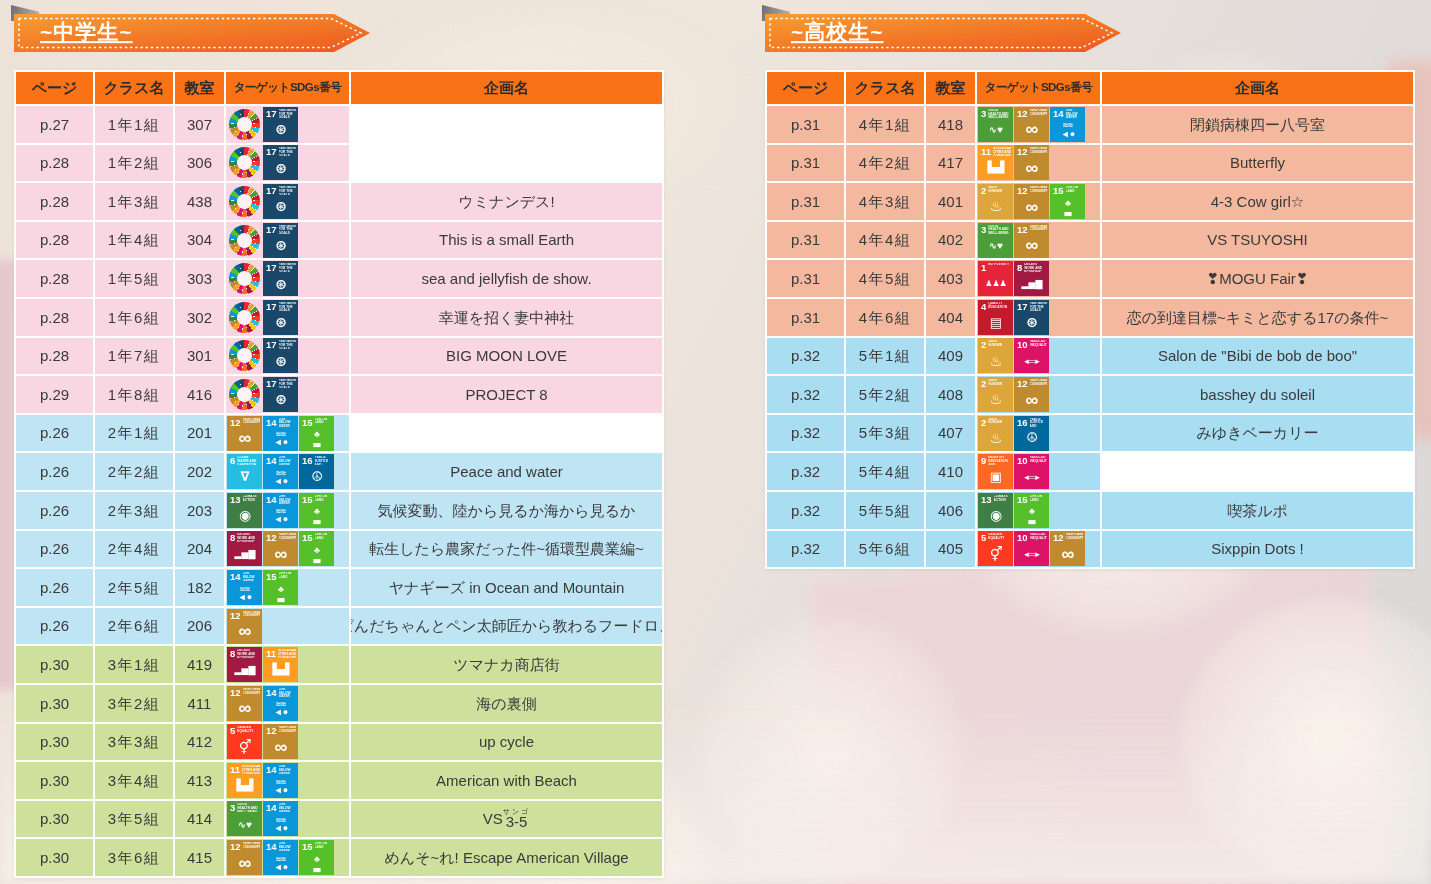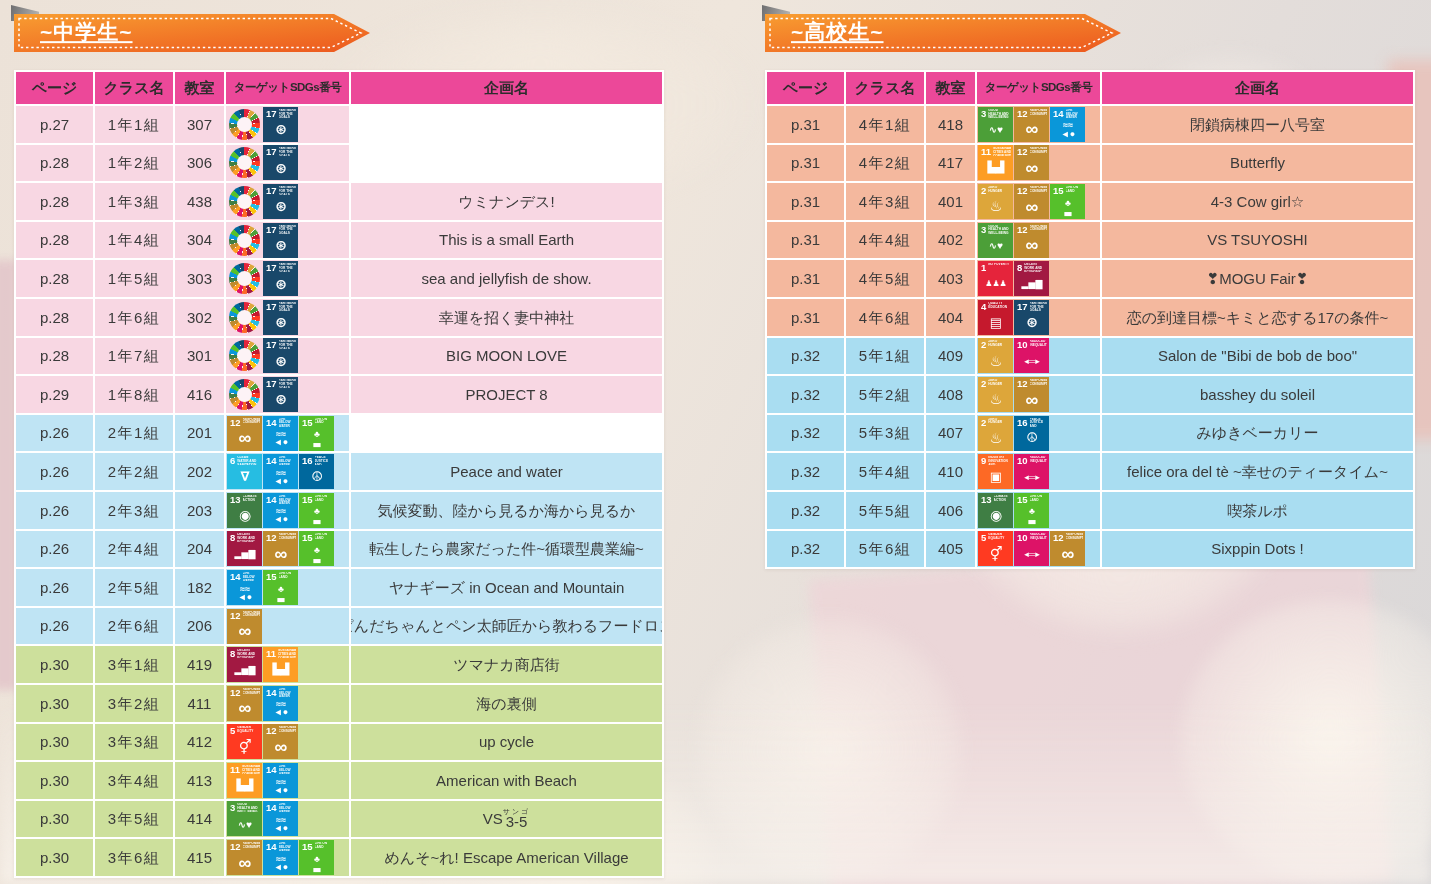--- a/index.html
+++ b/index.html
@@ -34,21 +34,21 @@
   .row > div { display:flex; align-items:center; justify-content:center;
                color:#3a3a3a; font-size:15px; line-height:1.15; overflow:hidden; }
   .hdr > div { font-weight:bold; font-size:15px; color:#2c2c2c; }
   .hdr > div.c-sdgs { font-size:11.5px; letter-spacing:-0.5px; }
   .cell-sdgs { justify-content:flex-start !important; gap:1px; padding-left:1px; }
   .cell-title { font-size:14px; white-space:nowrap; letter-spacing:0; }
   .cell-class { letter-spacing:1.5px; }
   ruby rt { font-size:7px; letter-spacing:2px; color:#3a3a3a; }
 
   
-  .t-header > div { background:#ec4899; }
+  .t-header > div { background:#f97316; }
   .t-pink   > div { background:#f8d7e3; }
   .t-blue2  > div { background:#bfe4f4; }
   .t-green3 > div { background:#cde09c; }
   .t-salmon > div { background:#f4b89e; }
   .t-blue5  > div { background:#a9ddf1; }
 
   
   .sdg-tile { width:35px; height:35px; flex:0 0 35px; display:flex; flex-direction:column;
               padding:2px 2px 1px 3px; color:#fff; overflow:hidden; }
   .sdg-head { display:flex; gap:2px; align-items:flex-start; }
@@ -804,21 +804,20 @@
               <div class="sdg-glyph" style="font-size: 13px;">▣</div>
             </div>
             <div class="sdg-tile" style="background: rgb(221, 19, 103);">
               <div class="sdg-head">
                 <span class="sdg-num">10</span>
                 <span class="sdg-label">Reduced Inequalities</span>
               </div>
               <div class="sdg-glyph" style="font-size: 9px;">◂═▸</div>
             </div>
           </div>
-          <div class="cell-title">felice ora del tè ~幸せのティータイム~</div>
         </div>
         <div class="row t-blue5">
           <div class="cell-page">p.32</div>
           <div class="cell-class">5年5組</div>
           <div class="cell-room">406</div>
           <div class="cell-sdgs">
             <div class="sdg-tile" style="background: rgb(63, 126, 68);">
               <div class="sdg-head">
                 <span class="sdg-num">13</span>
                 <span class="sdg-label">Climate Action</span>

